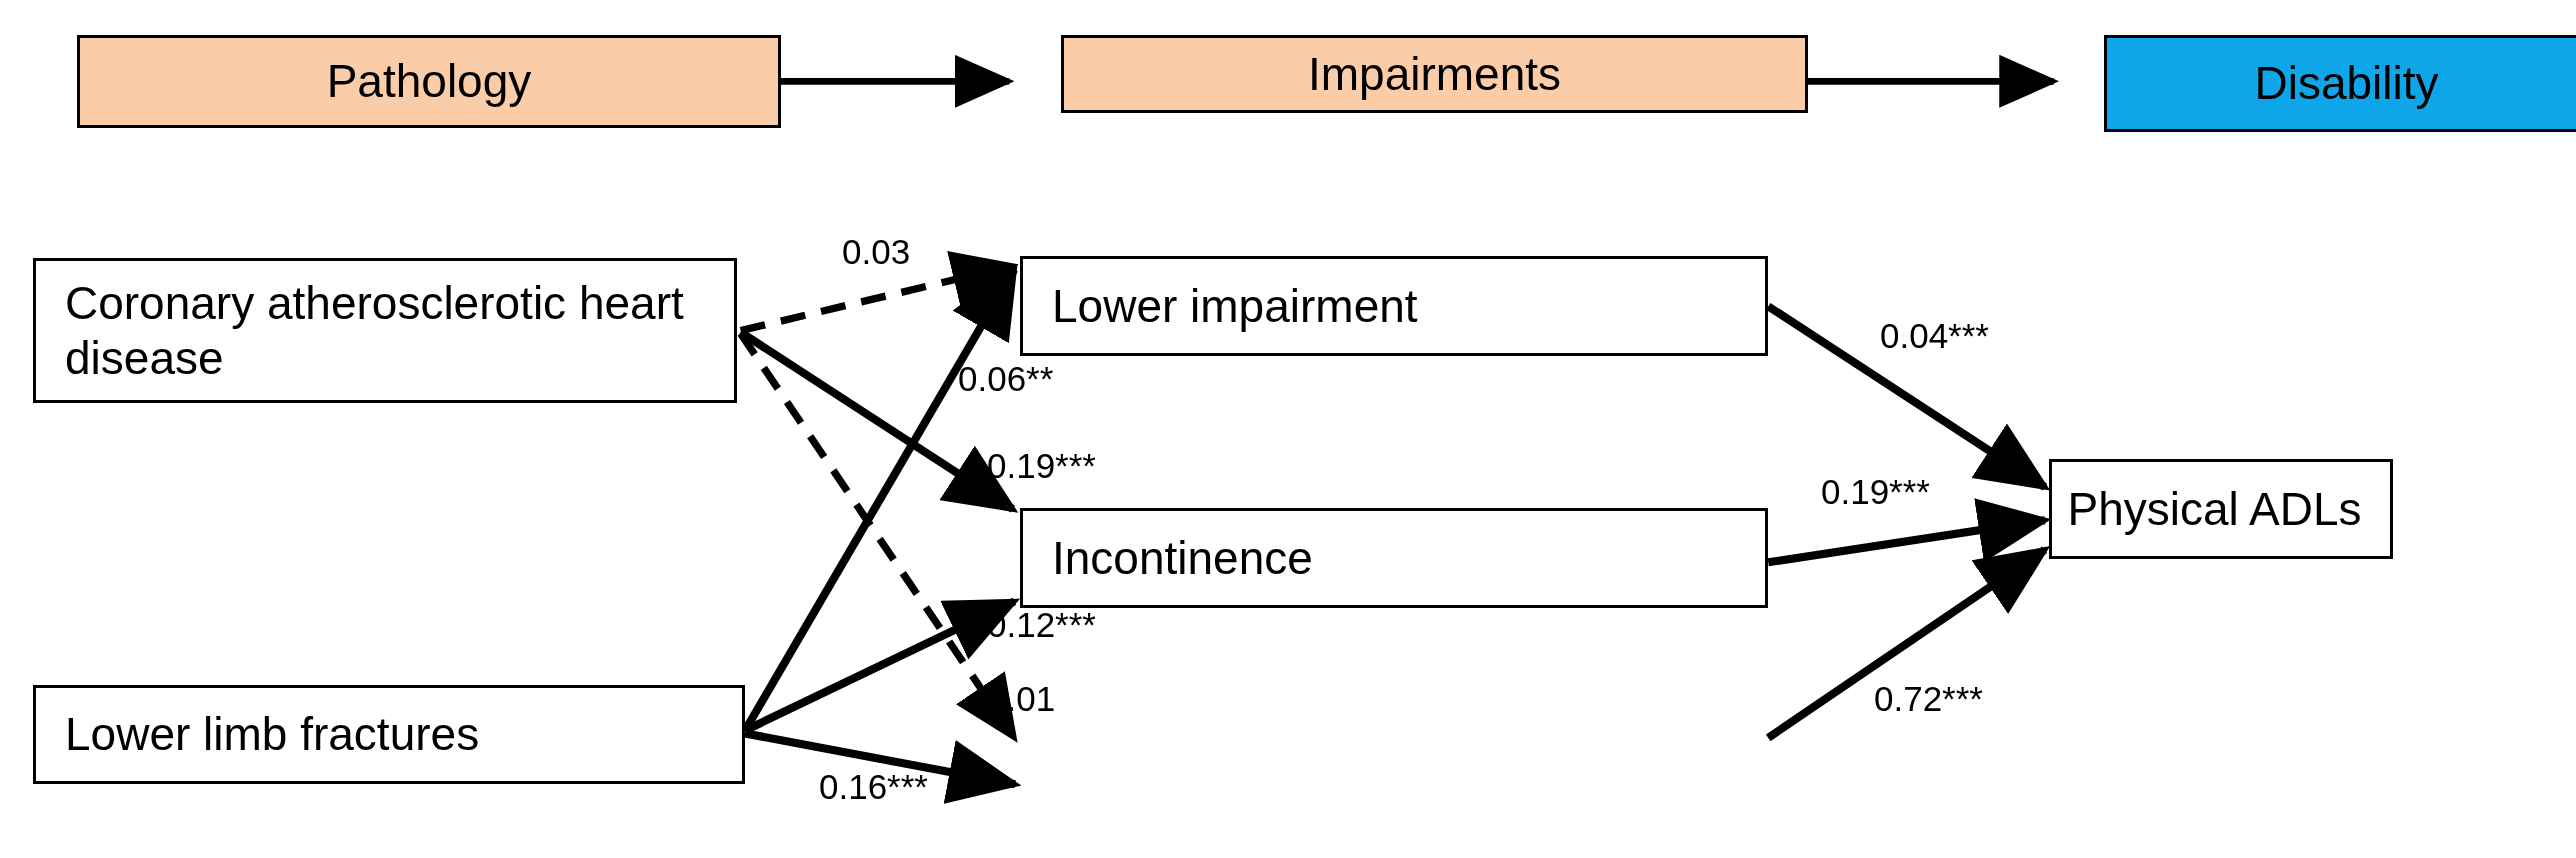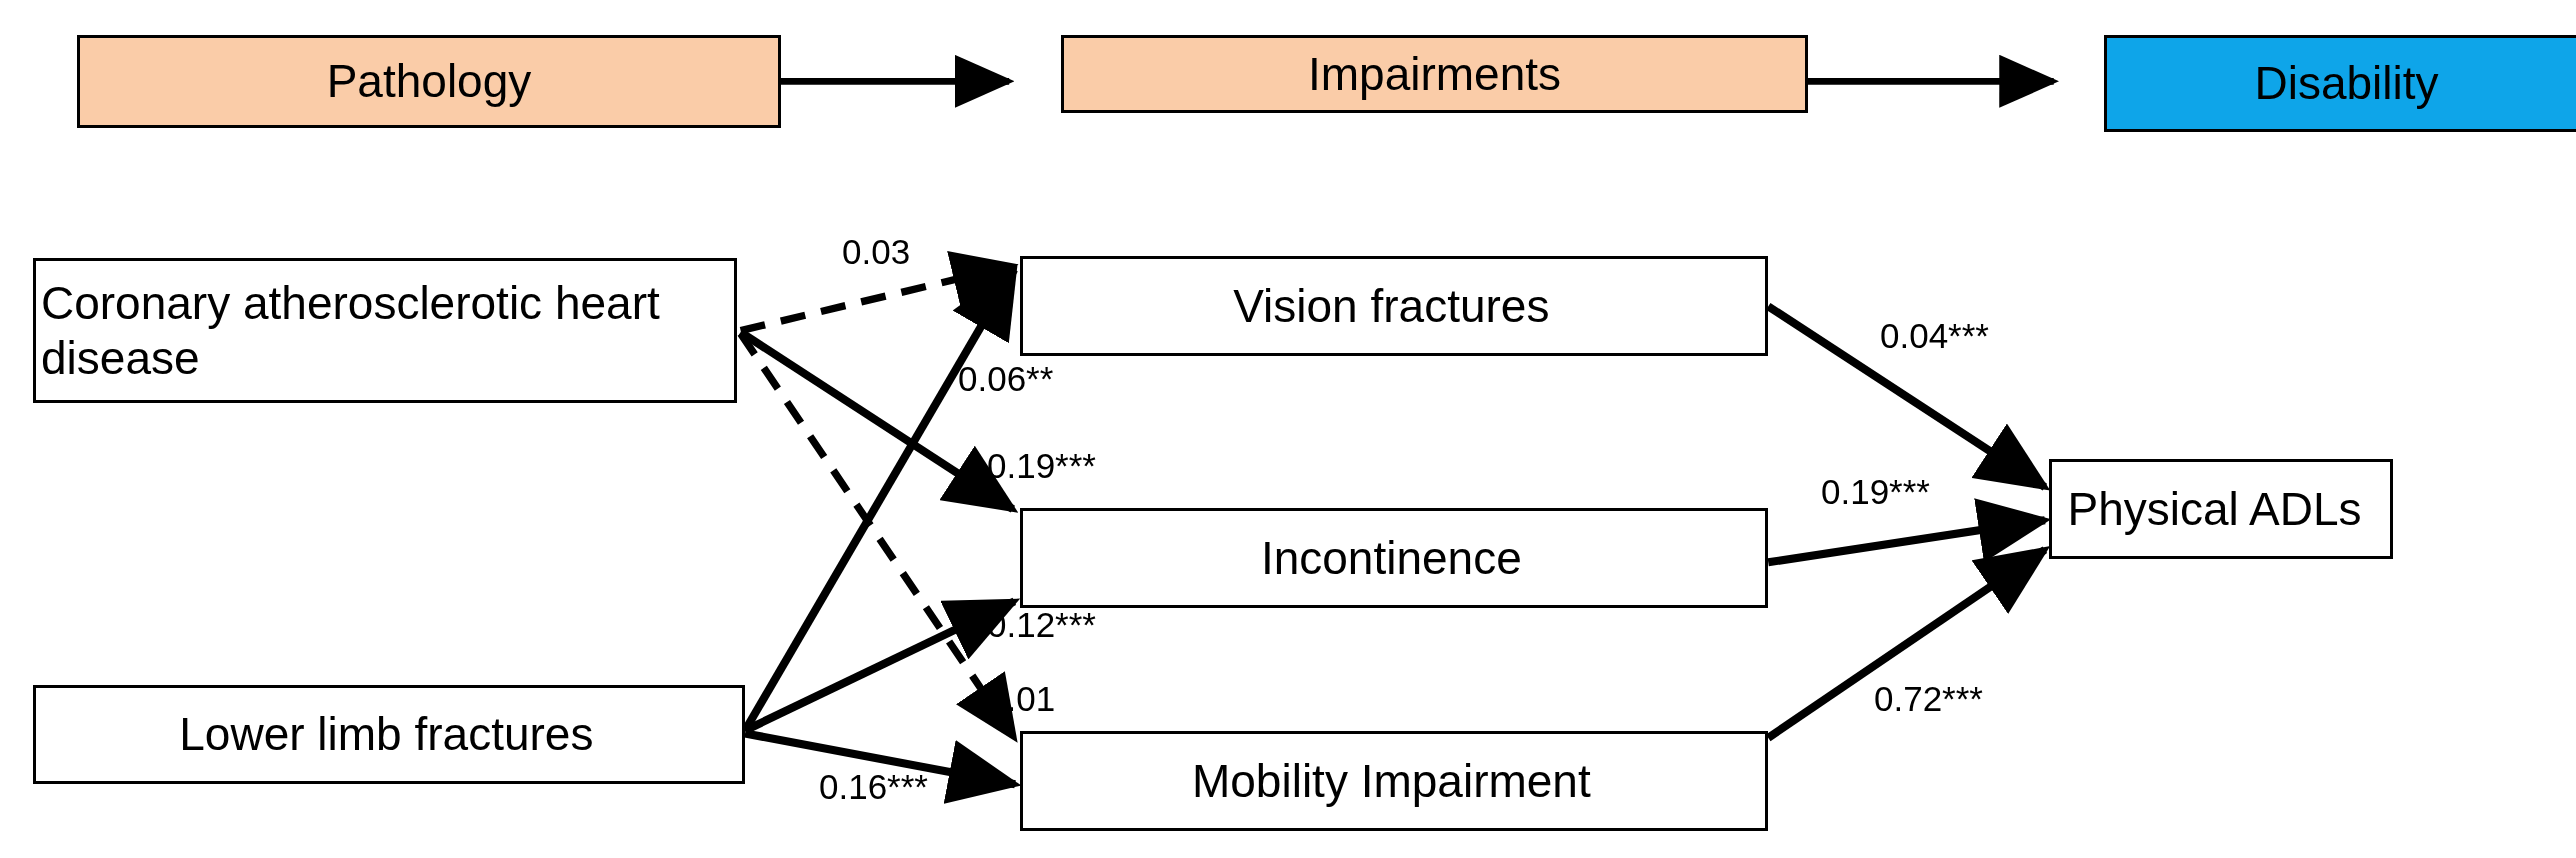--- a/index.html
+++ b/index.html
@@ -34,25 +34,25 @@
     line-height: 1.18;
     z-index: 5;
   }
   .node.stage-node {
     justify-content: center;
     text-align: center;
     font-size: 46px;
     margin-left: 44px;
   }
   .node.entity-node {
-    justify-content: center;
+    justify-content: flex-start;
     text-align: left;
     background: #ffffff;
     font-size: 46px;
-    padding-left: 5px;
+    padding-left: 29px;
     padding-right: 10.3px;
   }
   .edge-label {
     position: absolute;
     font-size: 35px;
     color: #000000;
     white-space: nowrap;
     z-index: 8;
     background: transparent;
   }
@@ -99,30 +99,27 @@
 
   <div class="node entity-node" style="left:33px; top:258px; width:704px; height:145px;">
     <span>Coronary atherosclerotic heart disease</span>
   </div>
 
   <div class="node entity-node" style="left:33px; top:685px; width:712px; height:99px;">
     <span>Lower limb fractures</span>
   </div>
 
   <div class="node entity-node" style="left:1020px; top:256px; width:748px; height:100px;">
-    <span>Vision fractures</span>
+    <span>Lower impairment</span>
   </div>
 
   <div class="node entity-node" style="left:1020px; top:508px; width:748px; height:100px;">
     <span>Incontinence</span>
   </div>
 
-  <div class="node entity-node" style="left:1020px; top:731px; width:748px; height:100px;">
-    <span>Mobility Impairment</span>
-  </div>
 
   <div class="node entity-node" style="left:2049px; top:459px; width:344px; height:100px; justify-content:center; padding-left:0; padding-right:13px;">
     <span>Physical ADLs</span>
   </div>
 
   <div class="edge-label" style="left:842px; top:232px;">
     <span>0.03</span>
   </div>
 
   <div class="edge-label" style="left:958px; top:359px;">

